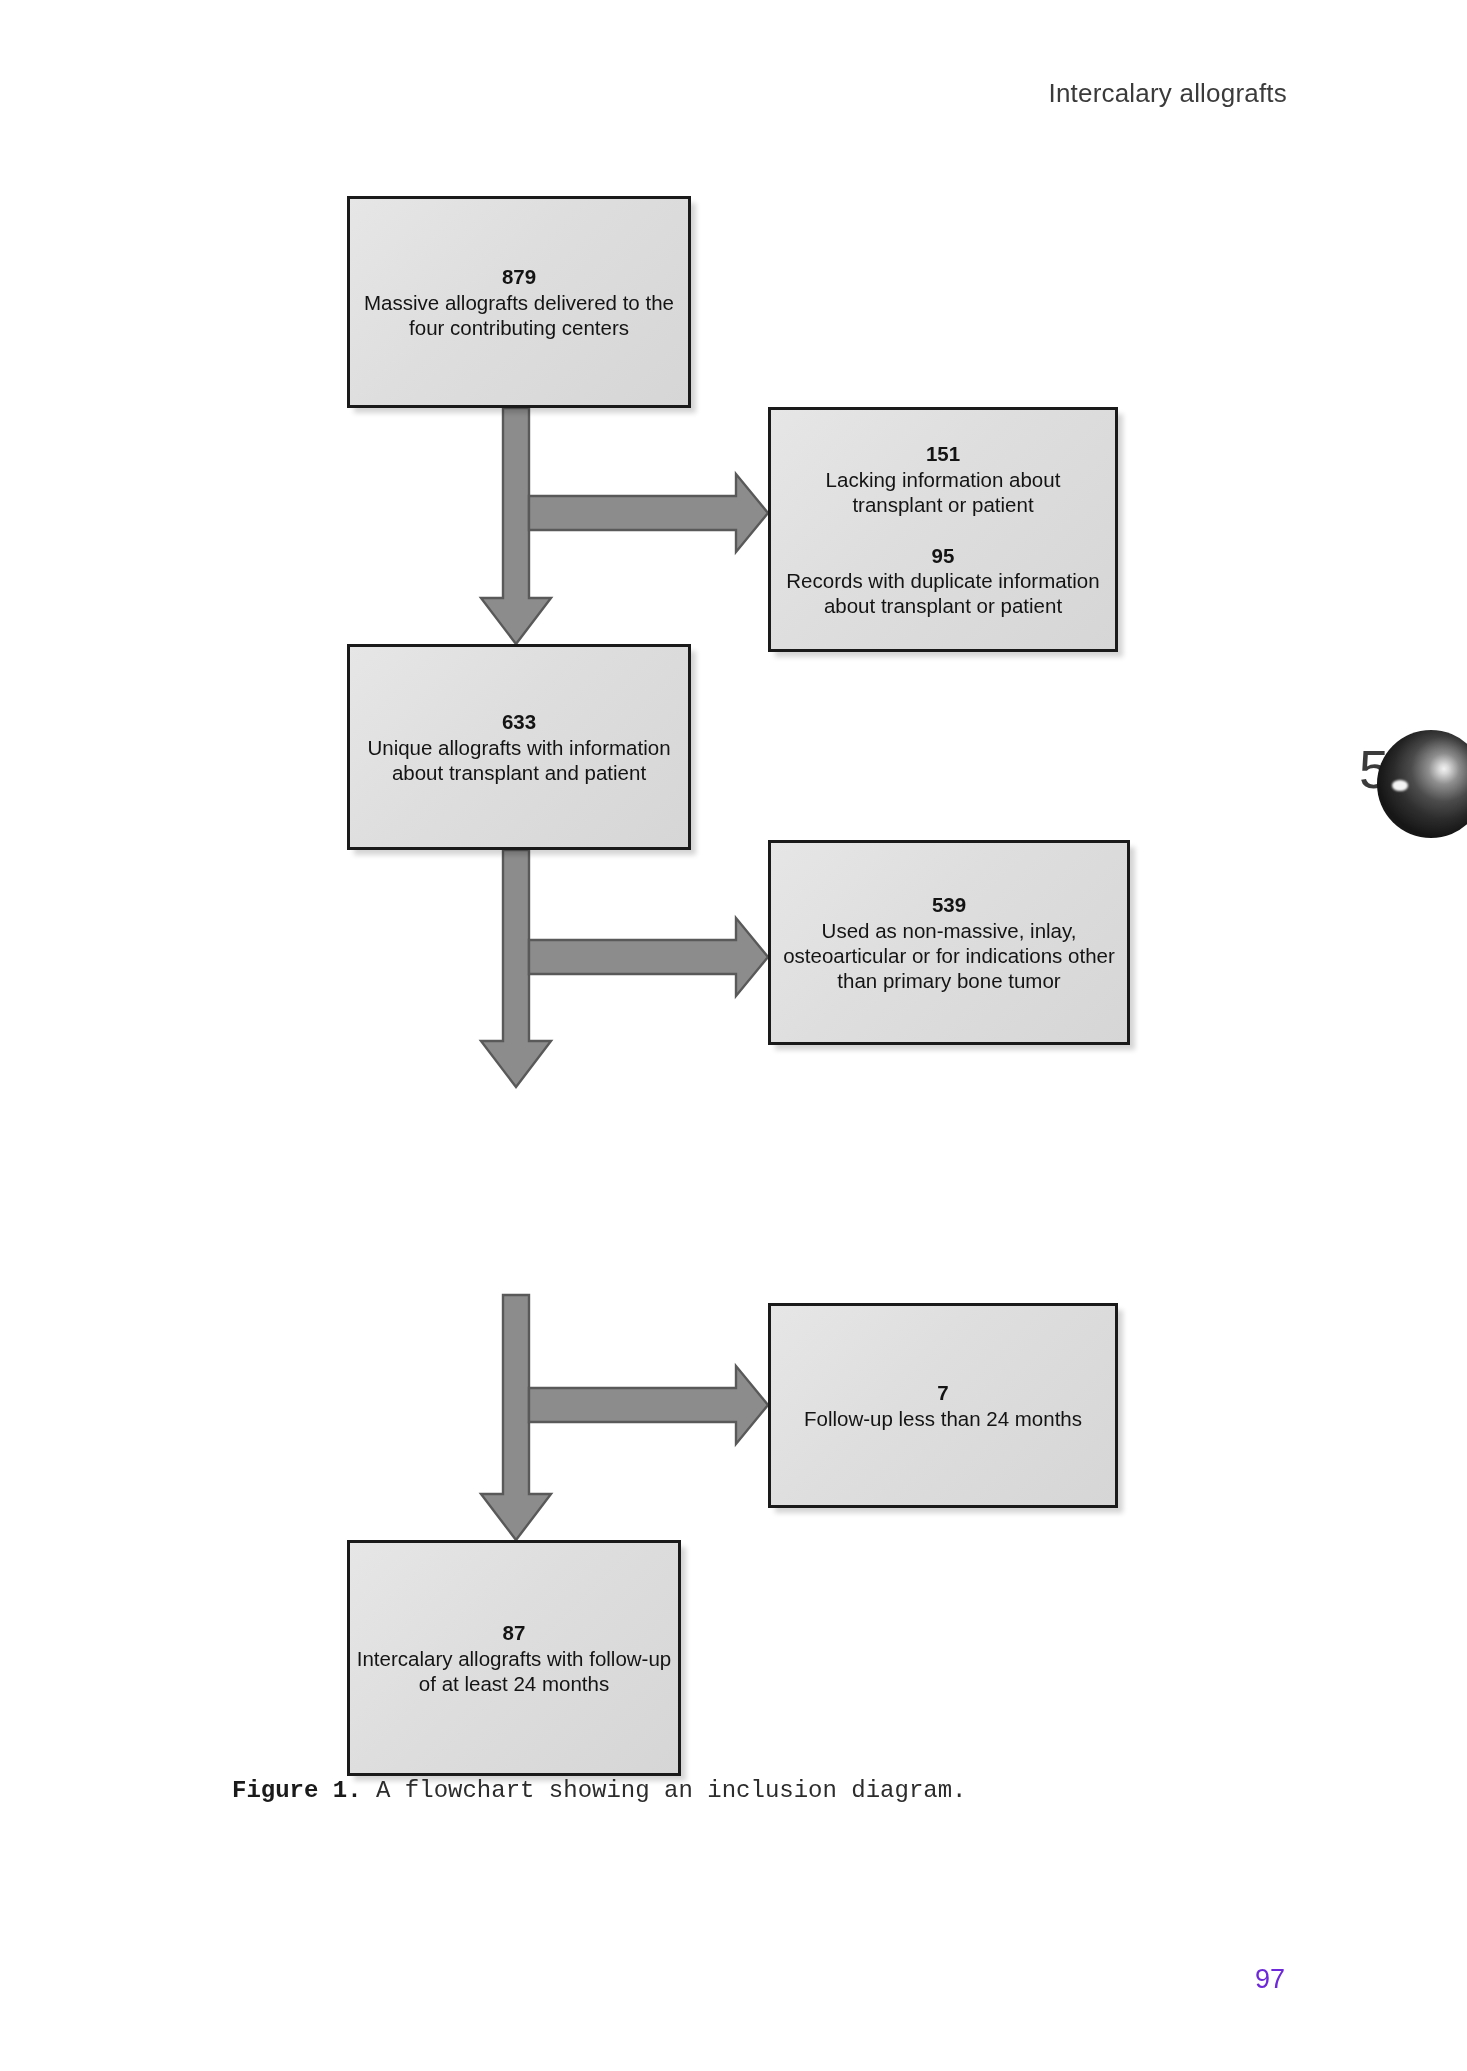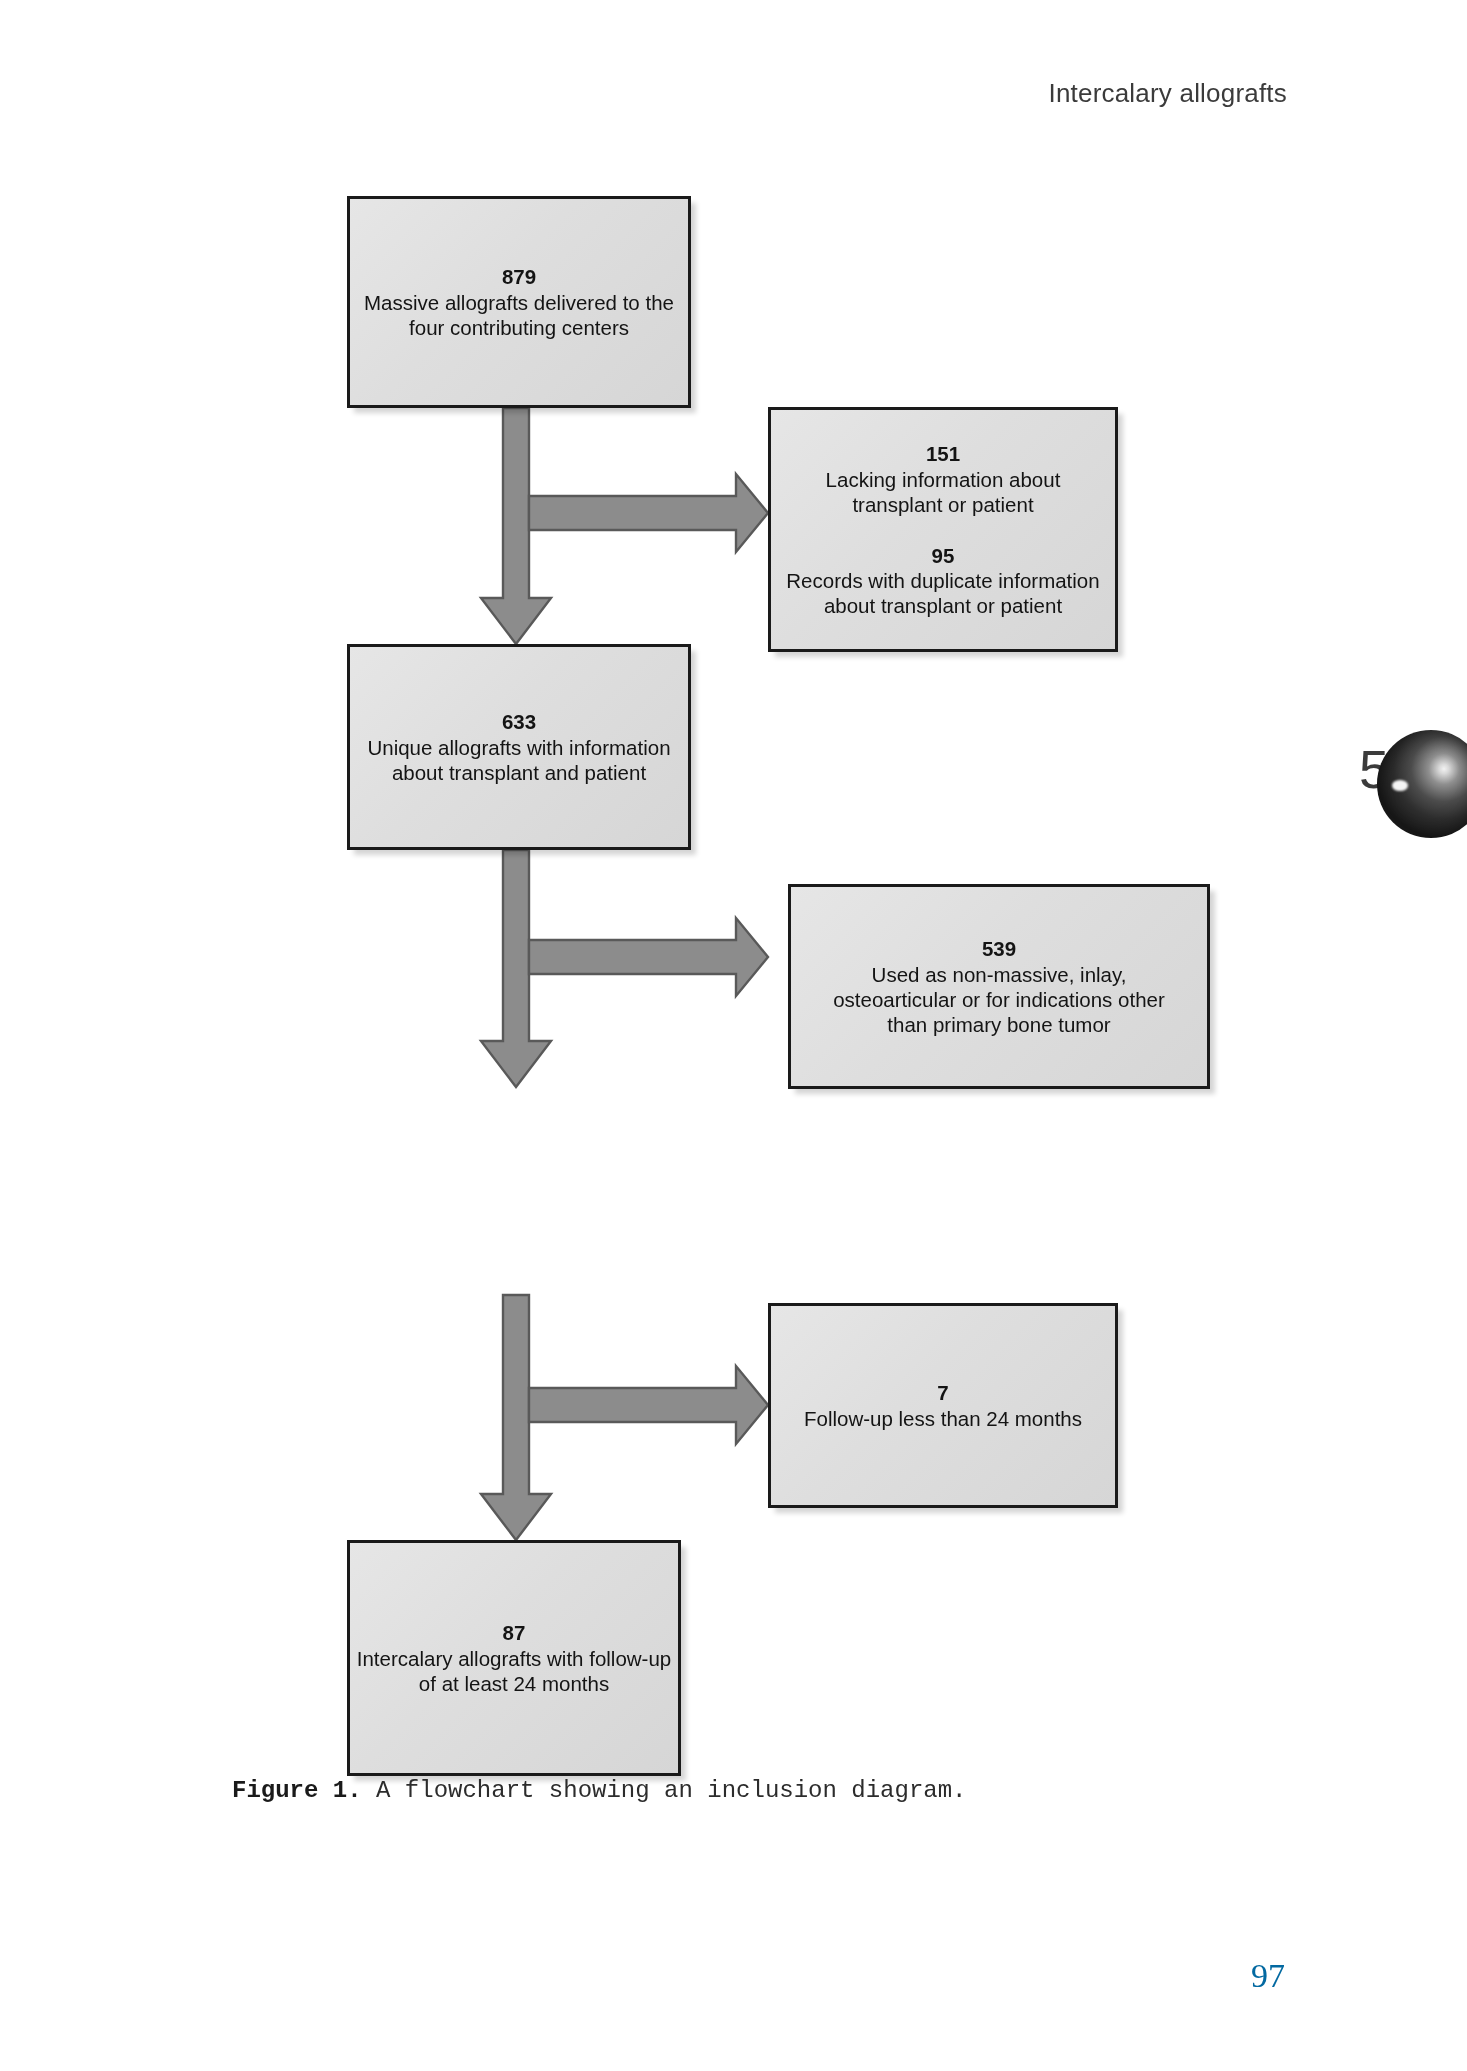--- a/index.html
+++ b/index.html
@@ -112,21 +112,21 @@
   }
 
   
   #node-879 { left: 347px; top: 196px;  width: 344px; height: 212px; }
   #node-633 { left: 347px; top: 644px;  width: 344px; height: 206px; }
   #node-94  { left: 347px; top: 1087px; width: 344px; height: 208px; }
   #node-87  { left: 347px; top: 1540px; width: 334px; height: 236px; }
 
   
   #node-151-95 { left: 768px; top: 407px;  width: 350px; height: 245px; }
-  #node-539    { left: 768px; top: 884px;  width: 422px; height: 205px; margin-left: 20px; }
+  #node-539    { left: 768px; top: 840px;  width: 362px; height: 205px; }
   #node-7      { left: 768px; top: 1303px; width: 350px; height: 205px; }
 
   
   .connectors {
     position: absolute;
     left: 0;
     top: 0;
     width: 1467px;
     height: 1760px;
     pointer-events: none;
@@ -154,24 +154,24 @@
   .caption .caption-label {
     font-weight: bold;
     color: #1a1a1a;
   }
 
   
   .folio {
     position: absolute;
     bottom: 76px;
     right: 182px;
-    font-family: Liberation Serif, serif;
-    font-size: 34px;
-    font-weight: 300;
-    color: #0369a1;
+    font-family: Liberation Sans, sans-serif;
+    font-size: 27px;
+    font-weight: 300;
+    color: #6d28d9;
   }
 </style>
 </head>
 <body>
 
 <div class="running-head">Intercalary allografts</div>
 
 <div class="chapter-marker">5</div>
 <div class="thumb-sphere"></div>
 

